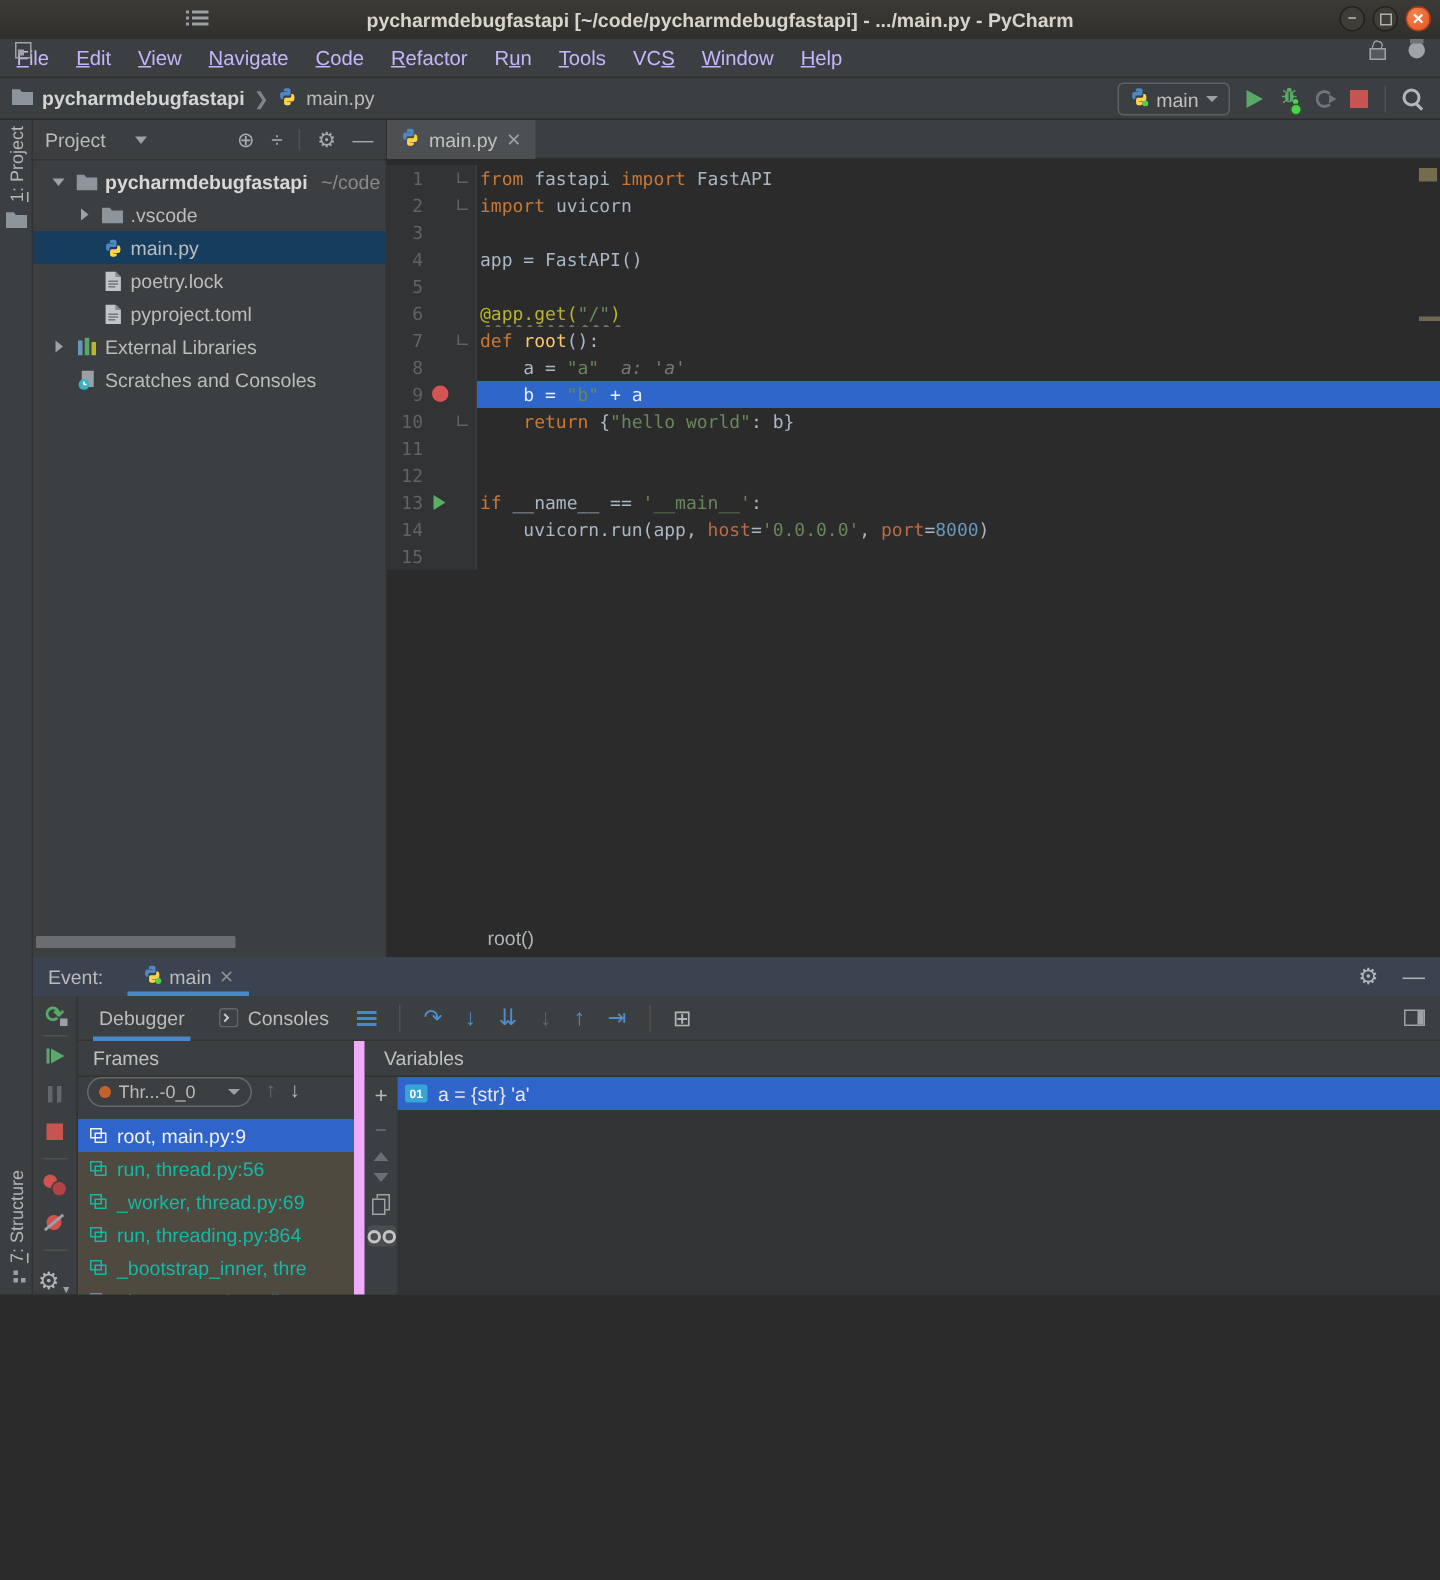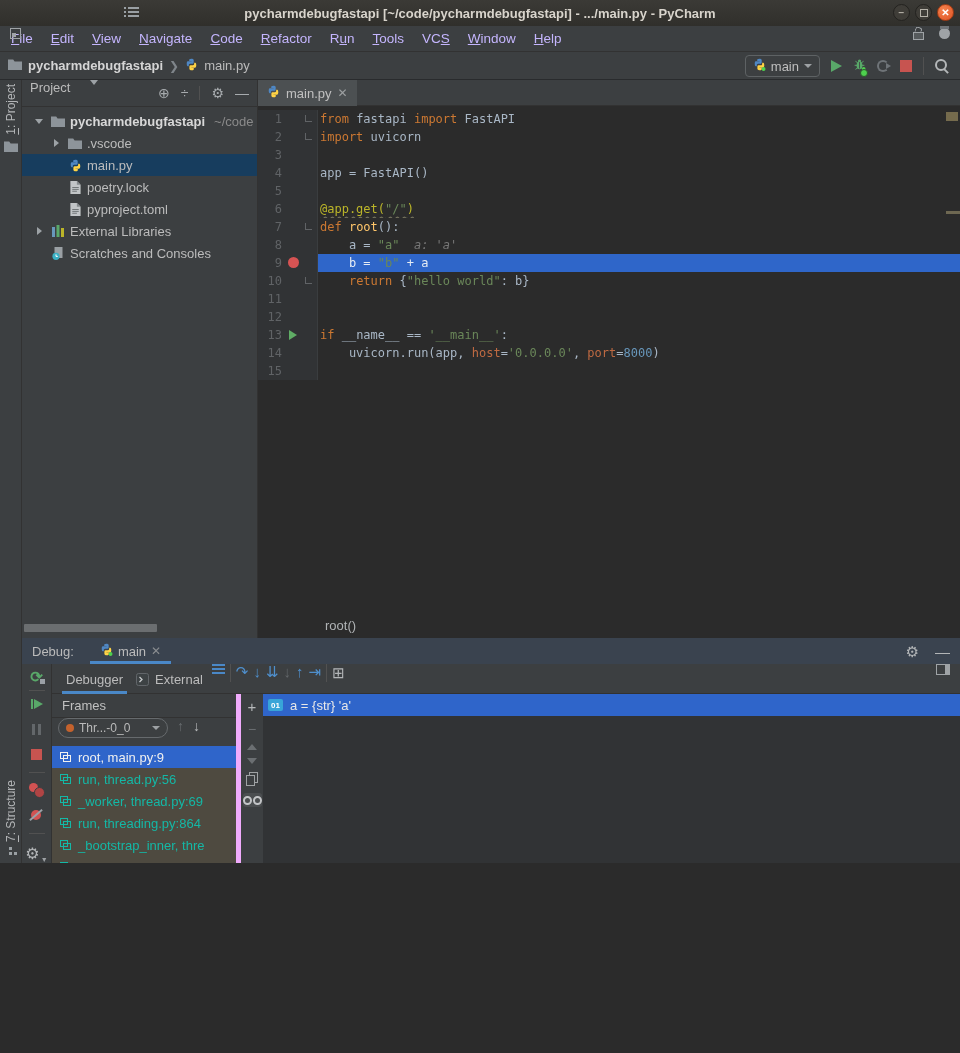--- a/index.html
+++ b/index.html
@@ -48,21 +48,21 @@
   #leftstrip{left:0;top:80px;width:22px;height:930px;background:#3c3f41;border-right:1px solid #323232;box-sizing:border-box}
   .strip-btn{position:absolute;left:0;width:21px;display:flex;flex-direction:column;align-items:center;gap:5px;
     color:#b4b6b8;font-size:12px}
   .vtext{writing-mode:vertical-rl;transform:rotate(180deg);white-space:nowrap}
   .vtext u{text-decoration:underline}
   .star{color:#8f9499;font-size:13px}
   .structico{width:3px;height:3px;background:#9aa0a4;box-shadow:0 5px 0 #9aa0a4,5px 5px 0 #9aa0a4;margin-bottom:6px}
 
   
   #project{left:22px;top:80px;width:236px;height:558px;background:#3c3f41;border-right:1px solid #323232;box-sizing:border-box}
-  .proj-head{height:26px;display:flex;padding:0 8px;border-bottom:1px solid #323232;font-size:13px;gap:20px}
+  .proj-head{height:26px;display:flex;align-items:center;padding:0 8px;border-bottom:1px solid #323232;font-size:13px;gap:20px}
   .proj-head .hicons{margin-left:auto;display:flex;align-items:center;gap:11px;color:#a7abae;font-size:14px}
   .tri-d{width:0;height:0;border-left:4px solid transparent;border-right:4px solid transparent;border-top:5px solid #9da2a6}
   .tri-r{width:0;height:0;border-top:4px solid transparent;border-bottom:4px solid transparent;border-left:5px solid #9da2a6}
   #tree{padding-top:3px;font-size:13px}
   .trow{height:22px;display:flex;align-items:center;gap:4px;white-space:nowrap;overflow:hidden}
   .trow .slot{width:14px;flex:none;display:flex;justify-content:center}
   .trow .ico{width:16px;flex:none;display:flex;justify-content:center;align-items:center}
   .trow.sel{background:#173d5e}
   .trow .lbl{color:#bcbcbc}
   .trow.bold .lbl{font-weight:bold;color:#d8d8d8}
@@ -120,32 +120,32 @@
   .bp2::after{content:'';position:absolute;left:6px;top:4px;width:9px;height:9px;border-radius:50%;background:#b04444;border:1px solid #3c3f41}
   .bpmute{position:relative;width:15px;height:15px;margin-top:10px}
   .bpmute::before{content:'';position:absolute;left:2px;top:2px;width:10px;height:10px;border-radius:50%;background:#d25252}
   .bpmute::after{content:'';position:absolute;left:-1px;top:6px;width:16px;height:2px;background:#9aa0a6;transform:rotate(-40deg)}
   .gearwrap{display:flex;align-items:flex-end;gap:1px;margin-top:4px;color:#b2b5b7}
   .gearwrap .mini{font-size:7px;color:#9da1a4}
   .pin{position:relative;width:14px;height:15px;transform:rotate(40deg);margin-top:10px}
   .pin::before{content:'';position:absolute;left:3px;top:0;width:6px;height:6px;border:2px solid #aeb1b3;border-radius:2px}
   .pin::after{content:'';position:absolute;left:6px;top:9px;width:2px;height:5px;background:#aeb1b3}
   .dbg-main{flex:1;display:flex;flex-direction:column;min-width:0}
-  .dbg-tabs{height:30px;border-bottom:1px solid #323232;box-sizing:border-box;display:flex;align-items:flex-start;padding:0 10px;gap:5px;font-size:13px}
+  .dbg-tabs{height:30px;border-bottom:1px solid #323232;box-sizing:border-box;display:flex;align-items:center;padding:0 10px;gap:15px;font-size:13px}
   .dtab{position:relative;height:30px;display:flex;align-items:center;gap:6px;padding:0 4px;color:#bcbcbc}
   .dtab.active::after{content:'';position:absolute;left:0;right:0;bottom:0;height:3px;background:#4a88c7}
   .burger{display:flex;flex-direction:column;gap:2px}
   .burger i{width:13px;height:2px;background:#4a88c7}
   .stepico{color:#4f8fcc;font-size:15px;line-height:1}
   .stepico.dis{color:#63676a}
   .evalico{color:#b2b5b7;font-size:15px}
   .layoutico{width:14px;height:11px;border:1px solid #9fa3a6;position:relative;box-sizing:border-box;margin-left:auto}
   .layoutico::before{content:'';position:absolute;right:0;top:0;width:4px;height:100%;background:#9fa3a6}
   .dbg-content{flex:1;display:flex;min-height:0}
-  .frames-pane{width:184px;flex:none;border-right:5px solid #f0abfc;box-sizing:content-box;display:flex;flex-direction:column;position:relative}
+  .frames-pane{width:184px;flex:none;border-right:7px solid #f0abfc;box-sizing:content-box;display:flex;flex-direction:column;position:relative}
   .pane-head{height:24px;line-height:24px;padding-left:10px;border-bottom:1px solid #323232;box-sizing:border-box;font-size:13px;color:#c0c0c0;background:#3c3f41}
   .thread-row{height:28px;display:flex;align-items:flex-start;gap:9px;padding:0 6px;background:#3c3f41}
   .thread-sel{width:110px;height:20px;border:1px solid #666a6d;border-radius:10px;display:flex;align-items:center;gap:5px;padding:0 7px;box-sizing:border-box;font-size:12px}
   .thread-dot{width:8px;height:8px;border-radius:50%;background:#c4622d;flex:none}
   .arrow-up{color:#686c6f;font-size:14px}
   .arrow-dn{color:#b6b8ba;font-size:14px}
   .frame-list{flex:1;background:#313335;overflow:hidden}
   .frow{height:22px;display:flex;align-items:center;gap:7px;padding-left:8px;font-size:13px;white-space:nowrap;overflow:hidden}
   .frow.selected{background:#2f65ca;color:#f0f0f0}
   .frow.muted{background:#4e4a40;color:#14b8a6}
@@ -540,21 +540,21 @@
       </div>
     <div class="stripe-sq"></div>
     <div class="stripe-dash"></div>
     <div class="ed-breadcrumb">
       <span>root()</span>
     </div>
   </div>
 
   <div id="debug" class="abs">
     <div class="dbg-header">
-      <span>Debug:</span>
+      <span>Event:</span>
       <span class="dbg-session">
         <span class="pyicon-dot reldot"><svg width="13" height="13" viewBox="0 0 16 16">
               <path d="M7.9 1C5 1 5.2 2.3 5.2 2.3v1.4h2.9v.4H3.9S2.1 3.8 2.1 7c0 3.2 1.6 3.1 1.6 3.1h1V8.7s-.1-1.7 1.7-1.7h2.8s1.5 0 1.5-1.5V2.6S10.9 1 7.9 1z" fill="#4f87c3"></path>
               <path d="M8.1 15c2.9 0 2.7-1.3 2.7-1.3v-1.4H7.9v-.4h4.2s1.8.2 1.8-3c0-3.2-1.6-3.1-1.6-3.1h-1v1.4s.1 1.7-1.7 1.7H6.9s-1.5 0-1.5 1.5v2.5S5.1 15 8.1 15z" fill="#ffd345"></path>
               <circle cx="13" cy="13.5" r="2.4" fill="#4ed14e"></circle>
             </svg></span>
         <span>main</span>
         <span class="x">✕</span>
         <span class="ul"></span>
       </span>
@@ -583,21 +583,21 @@
       <div class="dbg-main">
         <div class="dbg-tabs">
           <span class="dtab active">
             <span>Debugger</span>
           </span>
           <span class="dtab">
             <svg width="13" height="13">
                 <rect x="0.5" y="0.5" width="12" height="12" rx="2" fill="#3d4244" stroke="#62666a"></rect>
                 <path d="M3.5 4l2.5 2.5L3.5 9" stroke="#c7cacc" fill="none" stroke-width="1.3"></path>
               </svg>
-            <span>External</span>
+            <span>Consoles</span>
           </span>
           <span class="burger">
               <i></i>
               <i></i>
               <i></i>
             </span>
           <span class="tsep"></span>
           <span class="stepico">↷</span>
           <span class="stepico">↓</span>
           <span class="stepico">⇊</span>
@@ -642,20 +642,21 @@
                   <span>_bootstrap_inner, thre</span>
                 </div>
                 <div class="frow muted">
                   <span class="frame-ico"></span>
                   <span>_bootstrap, threading.</span>
                 </div>
               </div>
             <div class="frames-hscroll"></div>
           </div>
           <div class="vars-pane">
+            <div class="pane-head" style="padding-left:13px">Variables</div>
             <div class="vars-body">
               <div class="watch-col">
                 <span class="wplus">+</span>
                 <span class="wminus">−</span>
                 <span class="wtri-u"></span>
                 <span class="wtri-d"></span>
                 <span class="copyico"></span>
                 <span class="glasses">
                     <i></i>
                     <i></i>

